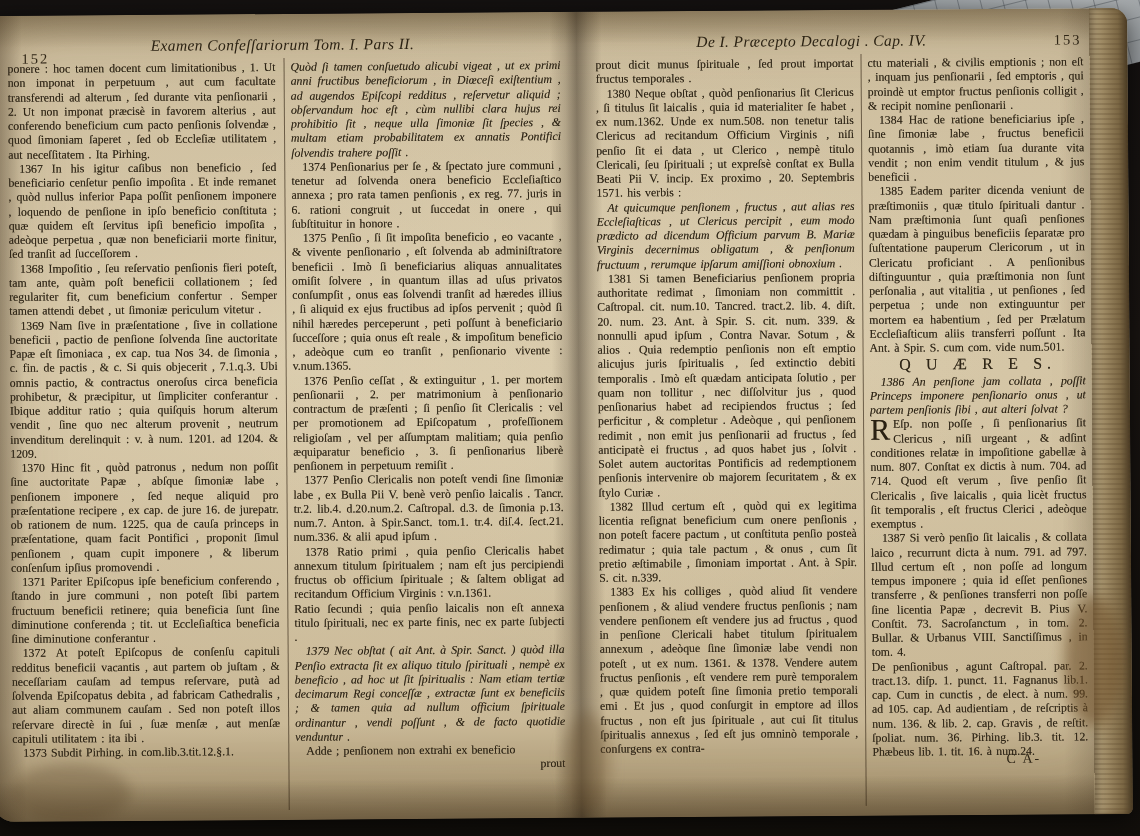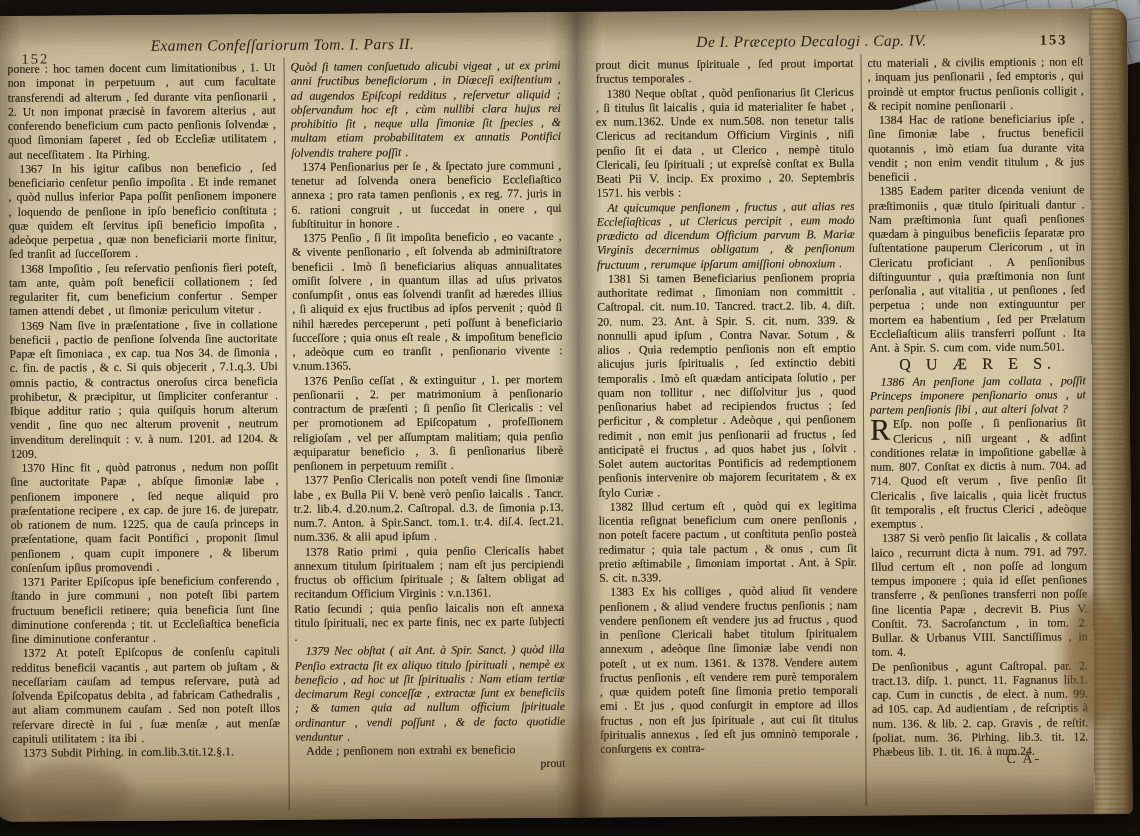--- a/index.html
+++ b/index.html
@@ -54,21 +54,21 @@
   .stain.gutter-b{left:572px;top:700px;width:46px;height:100px;background:rgba(104,76,42,.35);}
   .stain.corner{left:18px;top:748px;width:120px;height:60px;background:rgba(80,60,34,.30);}
 
   .page{position:absolute;top:0;height:100%;color:#2c2315;}
   .page.left{left:12px;width:566px;}
   .page.right{left:596px;width:506px;}
 
   .header-row{position:absolute;top:22px;left:0;right:0;height:22px;}
   .pagenum{font-size:14.5px;letter-spacing:2px;color:#302616;}
   .pagenum.l{position:absolute;left:22px;top:13px;}
-  .pagenum.r{position:absolute;right:22px;top:1px;font-weight:bold;}
+  .pagenum.r{position:absolute;right:8px;top:1px;}
   .running-title{
     position:absolute;left:60px;right:60px;top:0;text-align:center;
     font-style:italic;font-size:15.5px;letter-spacing:.4px;color:#2b2213;
   }
   .page.right .running-title{left:30px;right:80px;}
 
   .col{
     position:absolute;top:46px;height:748px;overflow:hidden;
     font-size:11.8px;line-height:14.25px;text-align:justify;
     word-spacing:1.2px;color:#2e2516;

